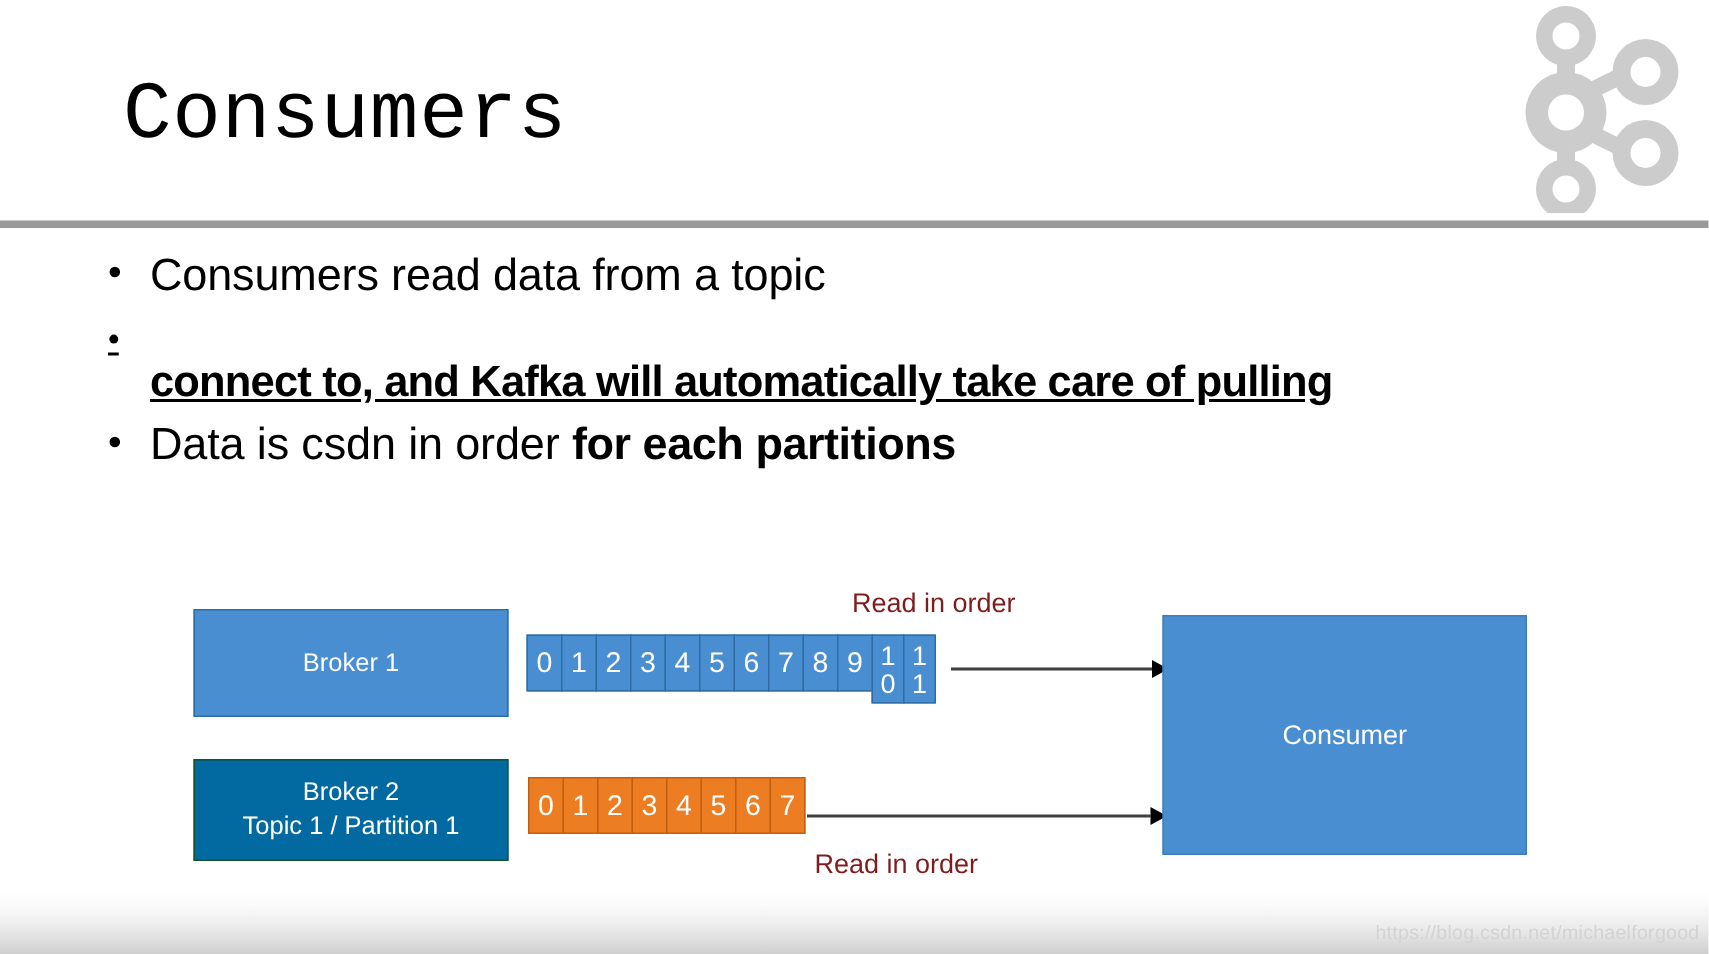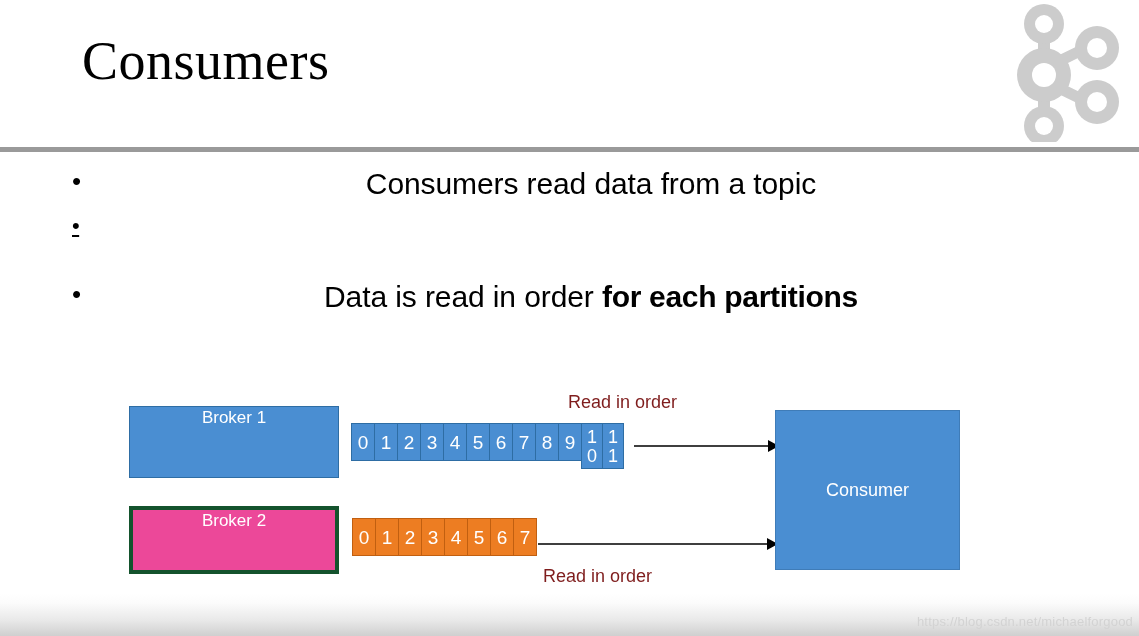--- a/index.html
+++ b/index.html
@@ -13,22 +13,22 @@
     position: relative;
     overflow: hidden;
     font-family: "Liberation Sans", sans-serif;
     color: #000000;
   }
 
   
   #slide-title {
     position: absolute;
     left: 82px;
-    top: 32px;
-    font-family: Liberation Serif, serif;
+    top: 48px;
+    font-family: Liberation Mono, monospace;
     font-size: 54px;
     font-weight: 400;
     letter-spacing: 0.5px;
     color: #000000;
     line-height: 1.1;
     white-space: nowrap;
   }
 
   #title-rule {
     position: absolute;
@@ -61,21 +61,20 @@
   }
   .bullet-dot {
     flex: 0 0 auto;
     width: 28px;
     text-align: left;
     line-height: 1.18;
   }
   .bullet-text {
     flex: 1 1 auto;
     line-height: 1.18;
-    text-align: center;
   }
 
   .b-regular {
     font-size: 30px;
     font-weight: 300;
     letter-spacing: -0.1px;
   }
   .b-regular .bullet-dot { font-size: 26px; }
 
   .b-strong {
@@ -113,34 +112,34 @@
     pointer-events: none;
   }
   #diagram > * { pointer-events: auto; }
 
   .broker-box {
     position: absolute;
     box-sizing: border-box;
     display: flex;
     flex-direction: column;
     align-items: center;
-    justify-content: space-between;
+    justify-content: center;
     color: #ffffff;
     font-size: 17px;
     font-weight: 400;
     line-height: 1.35;
     text-align: center;
   }
   .broker-blue {
     background: #4A8ED2;
     border: 1px solid #2e6da4;
   }
   .broker-orange {
-    background: #ec4899;
-    border: 4px solid #14532d;
+    background: #0369a1;
+    border: 1px solid #14532d;
   }
 
   #broker-1-box { left: 129px; top: 406px; width: 210px; height: 72px; }
   #broker-2-box { left: 129px; top: 506px; width: 210px; height: 68px; }
 
   .partition-row {
     position: absolute;
     display: flex;
     align-items: stretch;
   }
@@ -175,21 +174,21 @@
     padding-top: 1px;
   }
 
   #partition-row-0 { left: 351px; top: 423px; }
   #partition-row-1 { left: 352px; top: 518px; }
 
   #consumer-box {
     position: absolute;
     left: 775px;
     top: 410px;
-    width: 185px;
+    width: 243px;
     height: 160px;
     box-sizing: border-box;
     background: #4A8ED2;
     border: 1px solid #3f7cb8;
     display: flex;
     align-items: center;
     justify-content: center;
     color: #ffffff;
     font-size: 18px;
     font-weight: 400;
@@ -259,39 +258,40 @@
 
   <div class="bullet-row b-regular">
     <span class="bullet-dot">•</span>
     <span class="bullet-text">Consumers read data from a topic</span>
   </div>
 
   <div class="bullet-row b-strong row-2">
     <span class="bullet-dot">•</span>
     <span class="bullet-text">
       <br>
-      <br>
+      <span>connect to, and Kafka will automatically take care of pulling</span><br>
     </span>
   </div>
 
   <div class="bullet-row b-regular row-3">
     <span class="bullet-dot">•</span>
-    <span class="bullet-text"><span>Data is read in order </span><span class="inline-strong">for each partitions</span></span>
+    <span class="bullet-text"><span>Data is csdn in order </span><span class="inline-strong">for each partitions</span></span>
   </div>
 
 </div>
 
 <div id="diagram">
 
   <div id="broker-1-box" class="broker-box broker-blue">
     <span>Broker 1</span>
   </div>
 
   <div id="broker-2-box" class="broker-box broker-orange">
     <span>Broker 2</span>
+    <span>Topic 1 / Partition 1</span>
   </div>
 
   <div id="partition-row-0" class="partition-row">
     <div class="cell cell-blue cell-wide">0</div>
     <div class="cell cell-blue cell-wide">1</div>
     <div class="cell cell-blue cell-wide">2</div>
     <div class="cell cell-blue cell-wide">3</div>
     <div class="cell cell-blue cell-wide">4</div>
     <div class="cell cell-blue cell-wide">5</div>
     <div class="cell cell-blue cell-wide">6</div>

